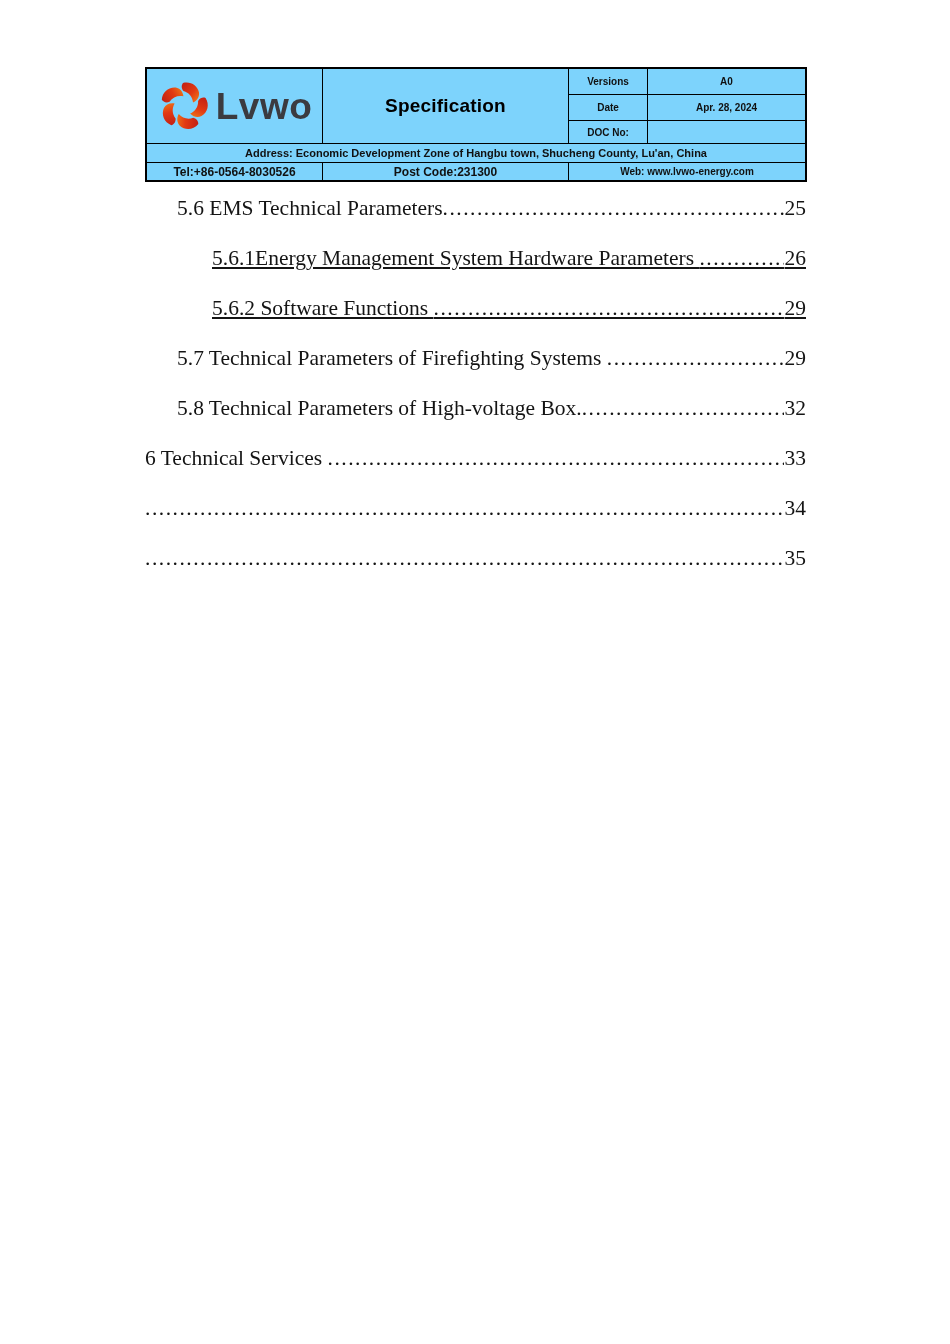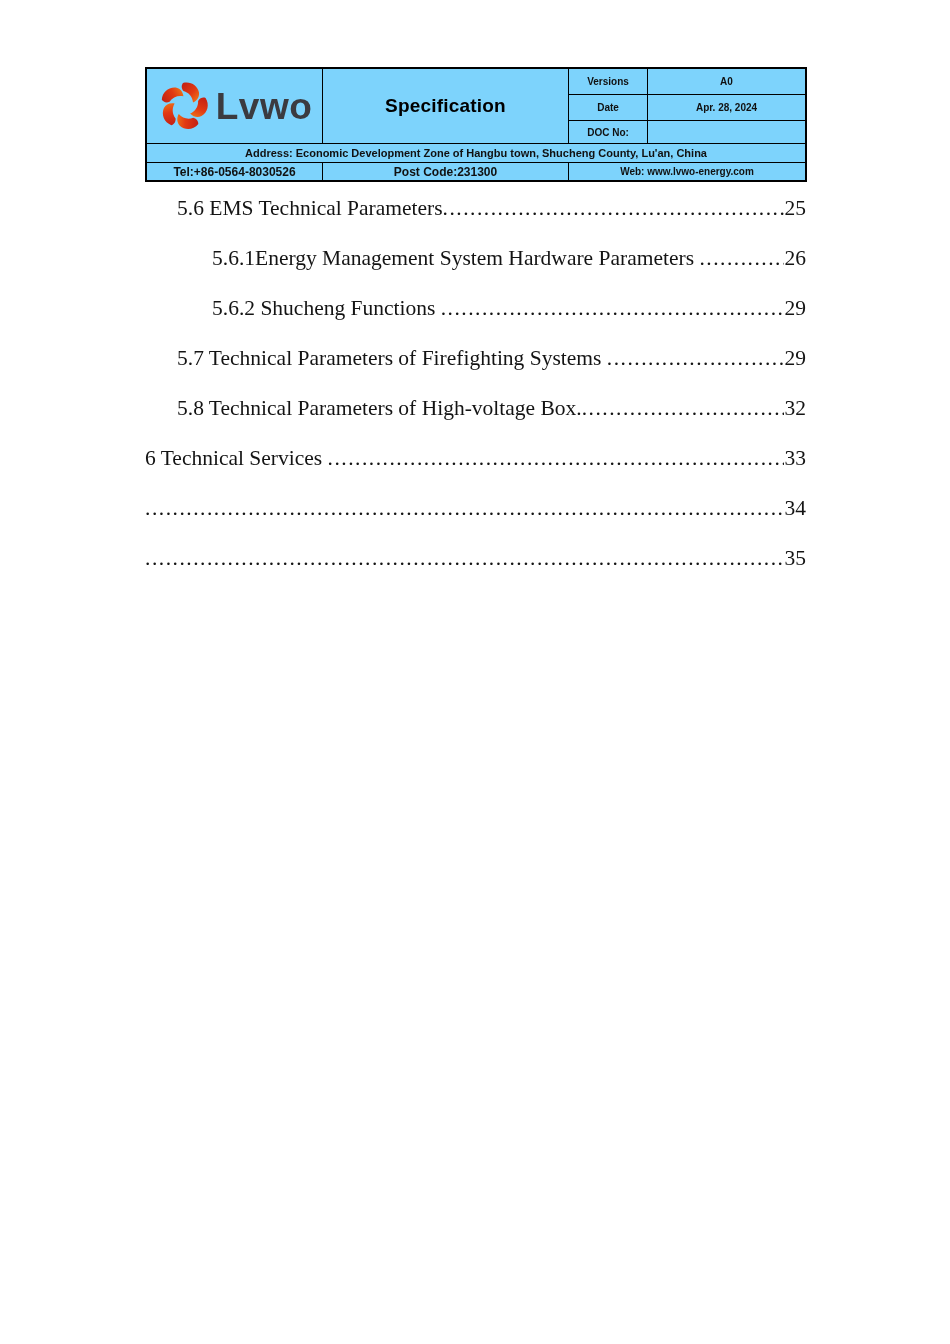--- a/index.html
+++ b/index.html
@@ -68,21 +68,21 @@
     font-size: 21.5px;
     color: #141414;
   }
   .toc-row {
     display: flex;
     align-items: baseline;
     height: 50px;
     cursor: pointer;
   }
   .toc-row[data-level="1"] { padding-left: 32px; }
-  .toc-row[data-level="2"] { padding-left: 67px; }
+  .toc-row[data-level="2"] { padding-left: 67px; text-decoration: underline; }
   .toc-title { white-space: pre; flex: none; }
   .toc-leader {
     flex: 1 1 auto;
     overflow: hidden;
     white-space: nowrap;
     min-width: 0;
   }
   .toc-leader::after {
     content: "................................................................................................................................................................................................";
     letter-spacing: 1.5px;
@@ -143,21 +143,21 @@
         <span class="toc-page">25</span>
       </div>
 
       <div class="toc-row" data-level="2">
         <span class="toc-title">5.6.1Energy Management System Hardware Parameters </span>
         <span class="toc-leader"></span>
         <span class="toc-page">26</span>
       </div>
 
       <div class="toc-row" data-level="2">
-        <span class="toc-title">5.6.2 Shucheng Functions </span>
+        <span class="toc-title">5.6.2 Software Functions </span>
         <span class="toc-leader"></span>
         <span class="toc-page">29</span>
       </div>
 
       <div class="toc-row" data-level="1">
         <span class="toc-title">5.7 Technical Parameters of Firefighting Systems </span>
         <span class="toc-leader"></span>
         <span class="toc-page">29</span>
       </div>
 

